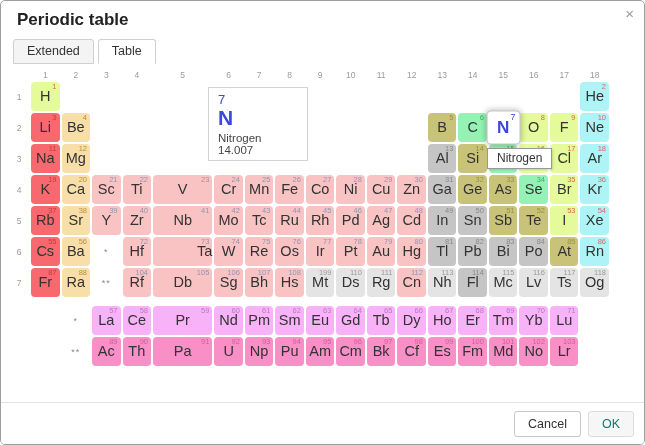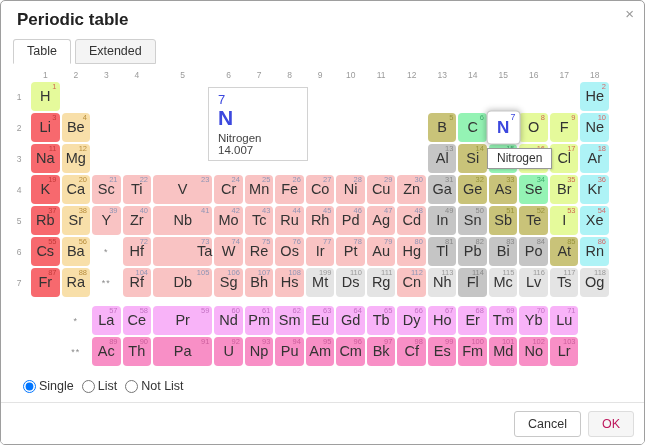--- a/index.html
+++ b/index.html
@@ -48,34 +48,34 @@
     padding:2px 9px 3px 9px; font-size:12px; color:#333; z-index:9; box-shadow:1px 1px 2px rgba(0,0,0,.15);
     white-space:nowrap;
   }
   .options { margin:13px 0 0 22px; display:flex; align-items:center; gap:4px; font-size:12.5px; color:#333; }
   .options label { display:flex; align-items:center; gap:3px; margin-right:4px; cursor:pointer; }
   .dlg-footer {
     position:absolute; left:0; right:0; bottom:0; height:42px; border-top:1px solid #e3e3e3;
     display:flex; align-items:center; justify-content:flex-end; gap:7px; padding-right:10px; background:#fff;
   }
   .btn { font-size:12.5px; padding:5px 13px; border-radius:3px; border:1px solid #c8c8c8; background:#fff; color:#333; cursor:pointer; }
-  .btn:disabled { background:#f6f6f6; border-color:#ddd; color:#be185d; cursor:default; }
+  .btn:disabled { background:#f6f6f6; border-color:#ddd; color:#0f766e; cursor:default; }
 </style>
 </head>
 <body>
 
 <div class="dialog">
   <div class="dlg-header">
     <span class="dlg-title">Periodic table</span>
     <span class="close-btn">×</span>
   </div>
 
   <div class="tabbar">
+    <div class="tab">Extended</div>
     <div class="tab active">Table</div>
-    <div class="tab">Extended</div>
   </div>
 
   <div class="table-area">
     <div class="pgrid">
         <div class="ghead" style="grid-area: 1 / 2;">1</div>
         <div class="ghead" style="grid-area: 1 / 3;">2</div>
         <div class="ghead" style="grid-area: 1 / 4;">3</div>
         <div class="ghead" style="grid-area: 1 / 5;">4</div>
         <div class="ghead" style="grid-area: 1 / 6;">5</div>
         <div class="ghead" style="grid-area: 1 / 7;">6</div>
@@ -579,32 +579,18 @@
 
   <div class="info-card">
     <div class="info-num">7</div>
     <div class="info-sym">N</div>
     <div class="info-name">Nitrogen</div>
     <div class="info-mass">14.007</div>
   </div>
 
   <div class="tooltip">Nitrogen</div>
 
-  <div class="options">
-    <label>
-      <input type="radio" name="mode" checked="" style="">
-      <span>Single</span>
-    </label>
-    <label>
-      <input type="radio" name="mode" style="">
-      <span>List</span>
-    </label>
-    <label>
-      <input type="radio" name="mode" style="">
-      <span>Not List</span>
-    </label>
-  </div>
 
   <div class="dlg-footer">
     <button class="btn">Cancel</button>
     <button class="btn" disabled="">OK</button>
   </div>
 </div>
 
 </body></html>

